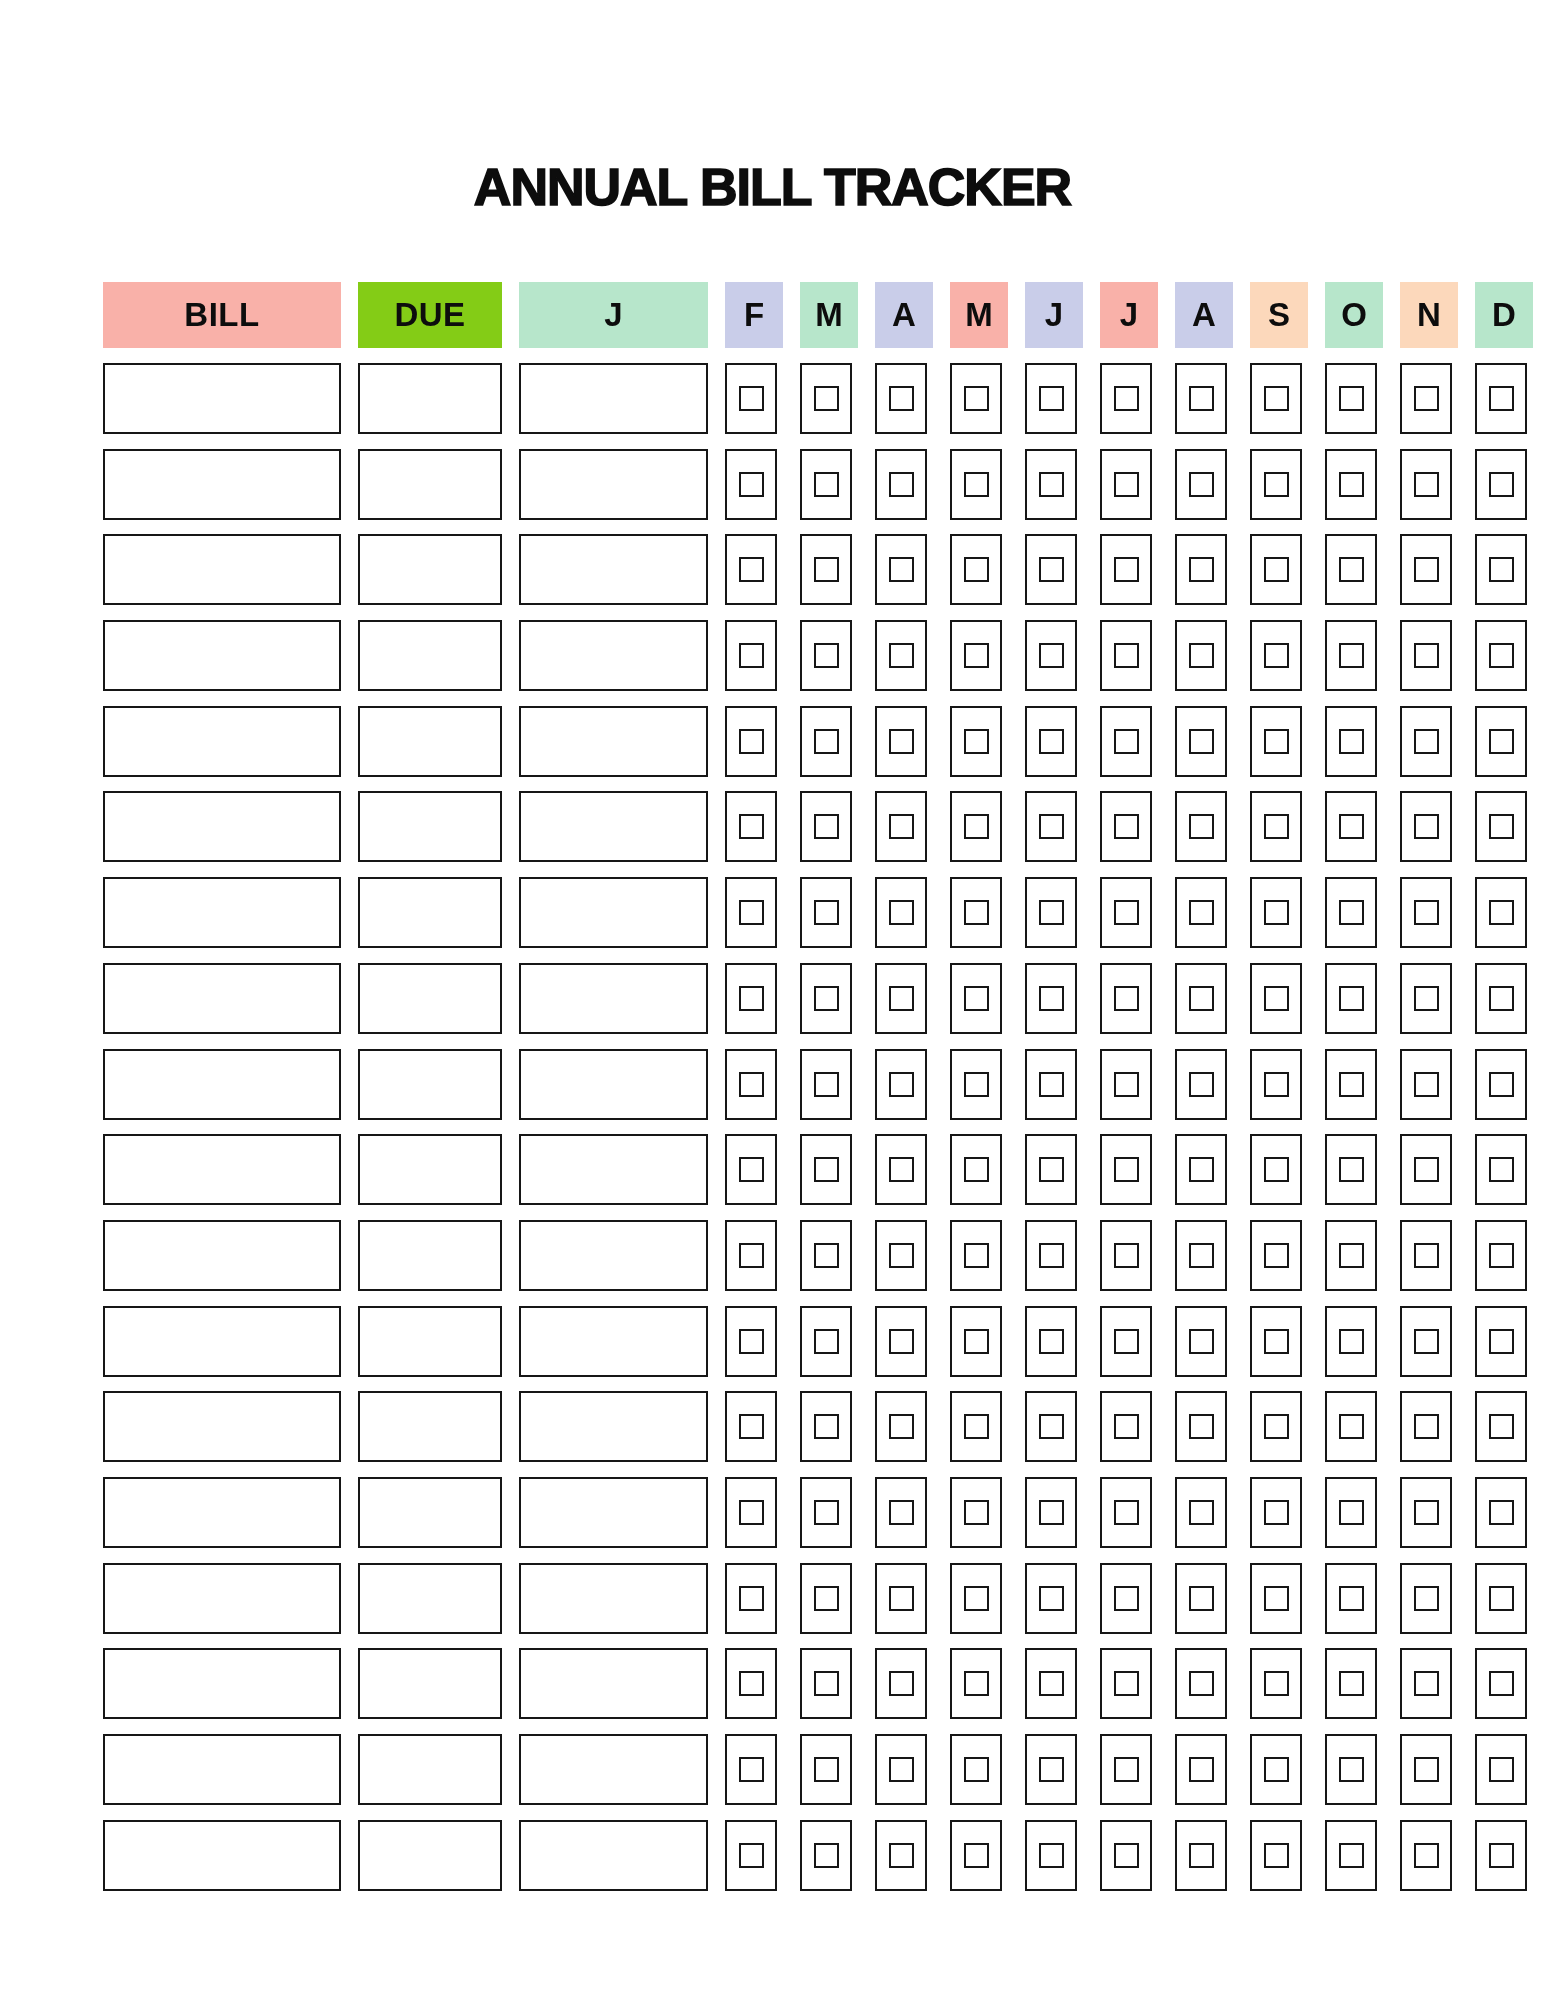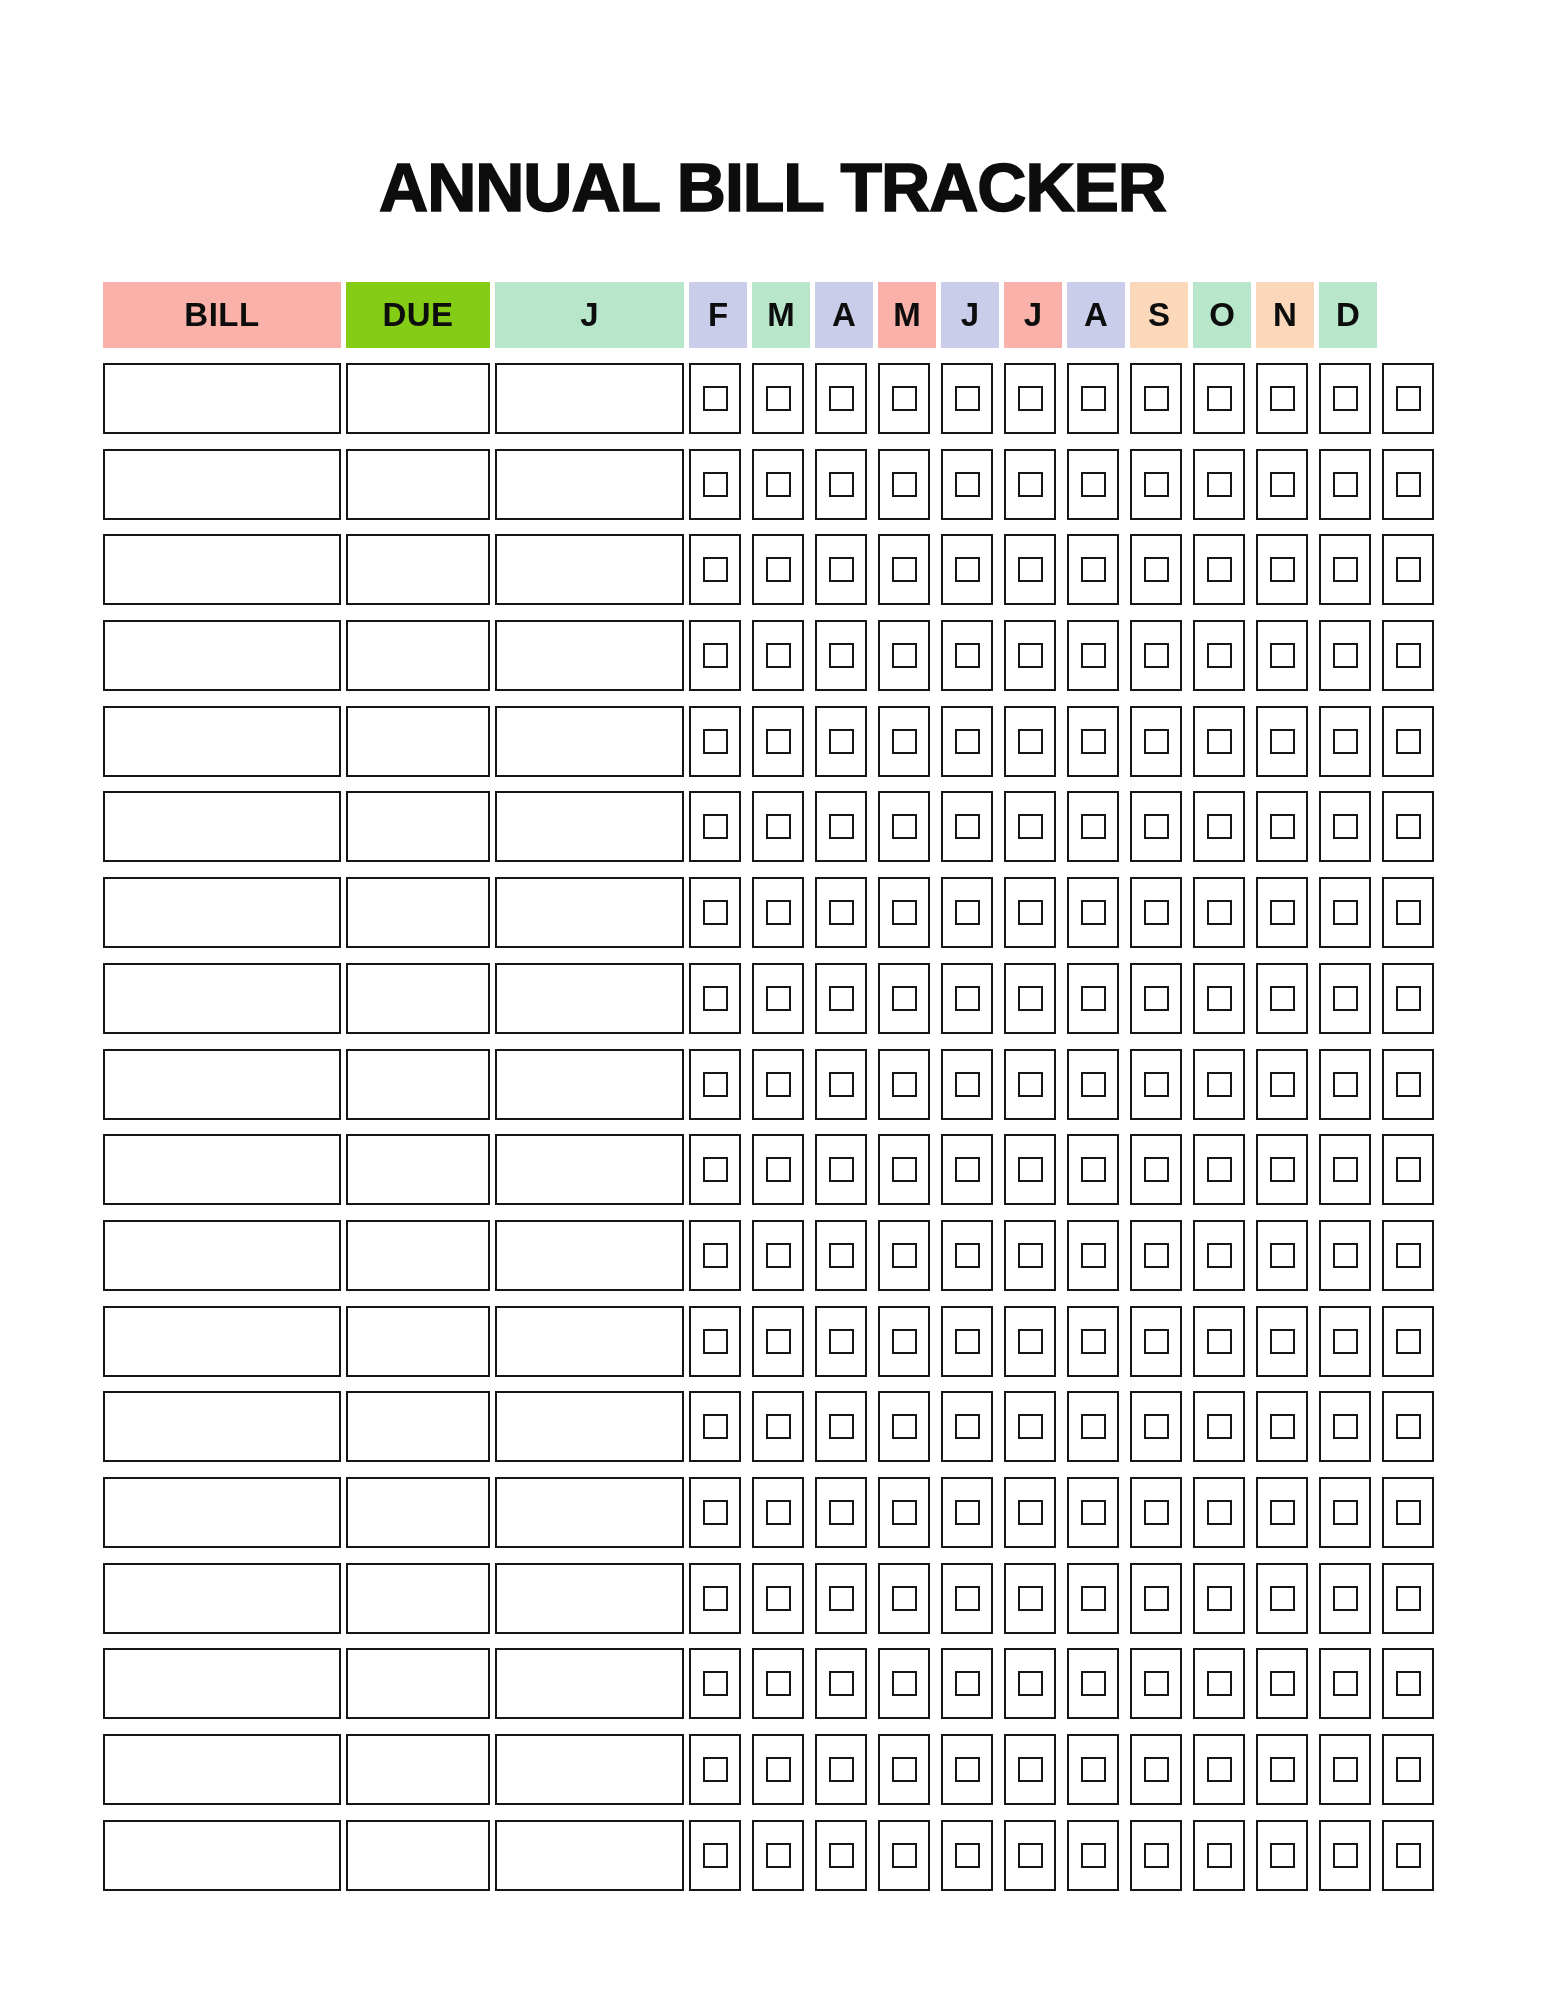--- a/index.html
+++ b/index.html
@@ -16,37 +16,37 @@
     font-family: "Liberation Sans", sans-serif;
     color: #0d0d0d;
   }
   .title {
     position: absolute;
     top: 151px;
     left: 0;
     width: 100%;
     margin: 0;
     text-align: center;
-    font-size: 68px;
+    font-size: 52px;
     line-height: 72px;
     font-weight: bold;
     letter-spacing: -1px;
     color: #0d0d0d;
     -webkit-text-stroke: 1.6px #0d0d0d;
   }
   .table-wrap {
     position: absolute;
     left: 103px;
     top: 282px;
     width: 1344px;
   }
   .grid {
     display: grid;
     grid-template-columns: 238px 144px 189px repeat(12, 58px);
-    column-gap: 5px;
+    column-gap: 17px;
     text-align: center;
   }
   .header-row {
     height: 66px;
     margin-bottom: 15px;
   }
   .hcell {
     display: flex;
     align-items: center;
     justify-content: center;

